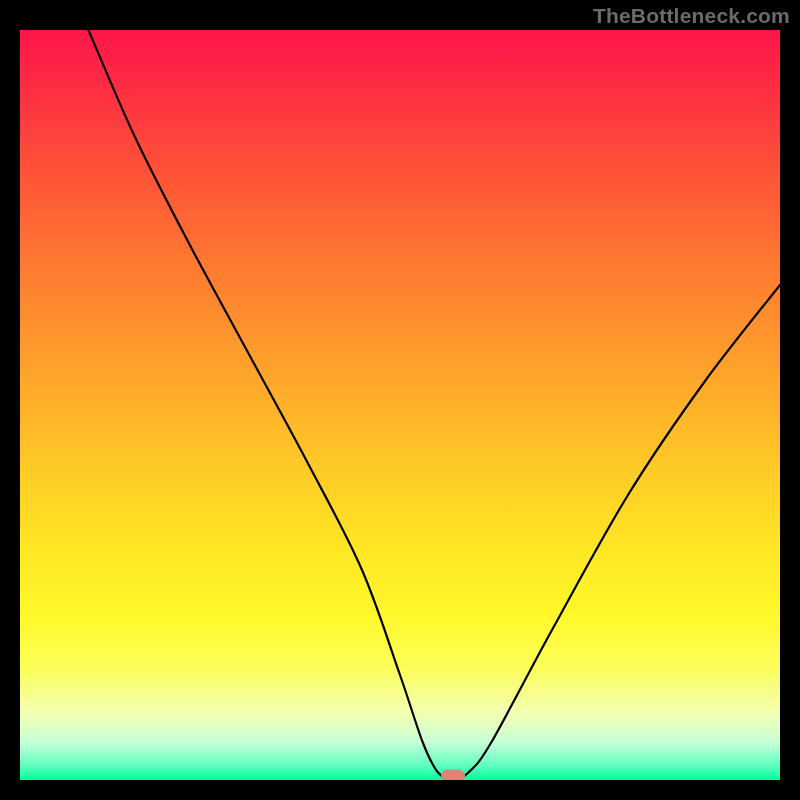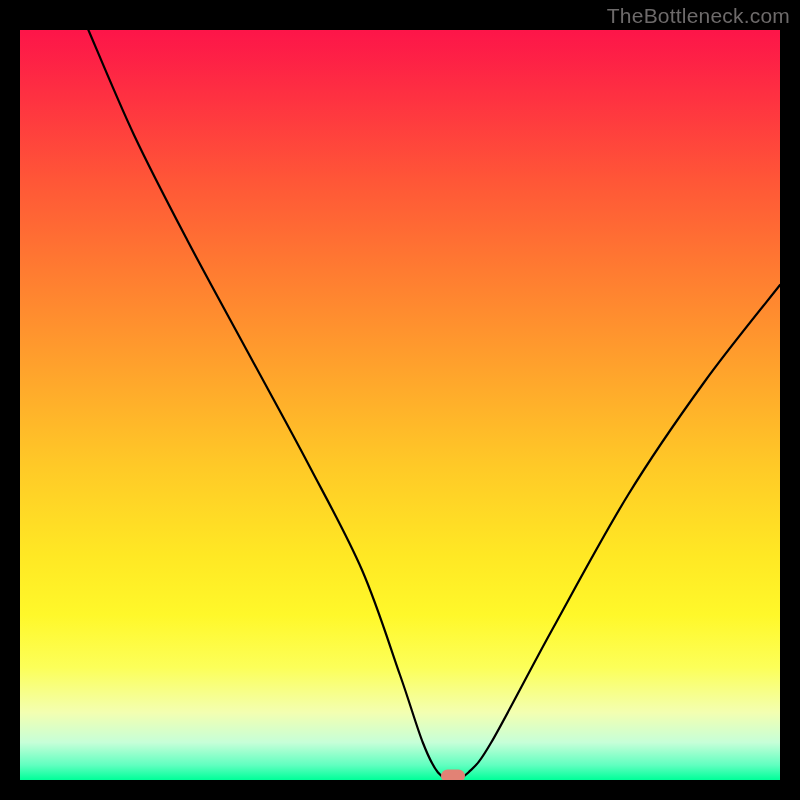--- a/index.html
+++ b/index.html
@@ -16,21 +16,21 @@
     width: 800px;
     height: 800px;
     background: #000;
   }
   .watermark {
     position: absolute;
     top: 4px;
     right: 10px;
     color: #6d6a6a;
     font-size: 21px;
-    font-weight: 400;
+    font-weight: 700;
     letter-spacing: 0.2px;
     z-index: 20;
     user-select: none;
     text-align: center;
   }
   .plot-area {
     position: absolute;
     left: 20px;
     top: 30px;
     width: 760px;

